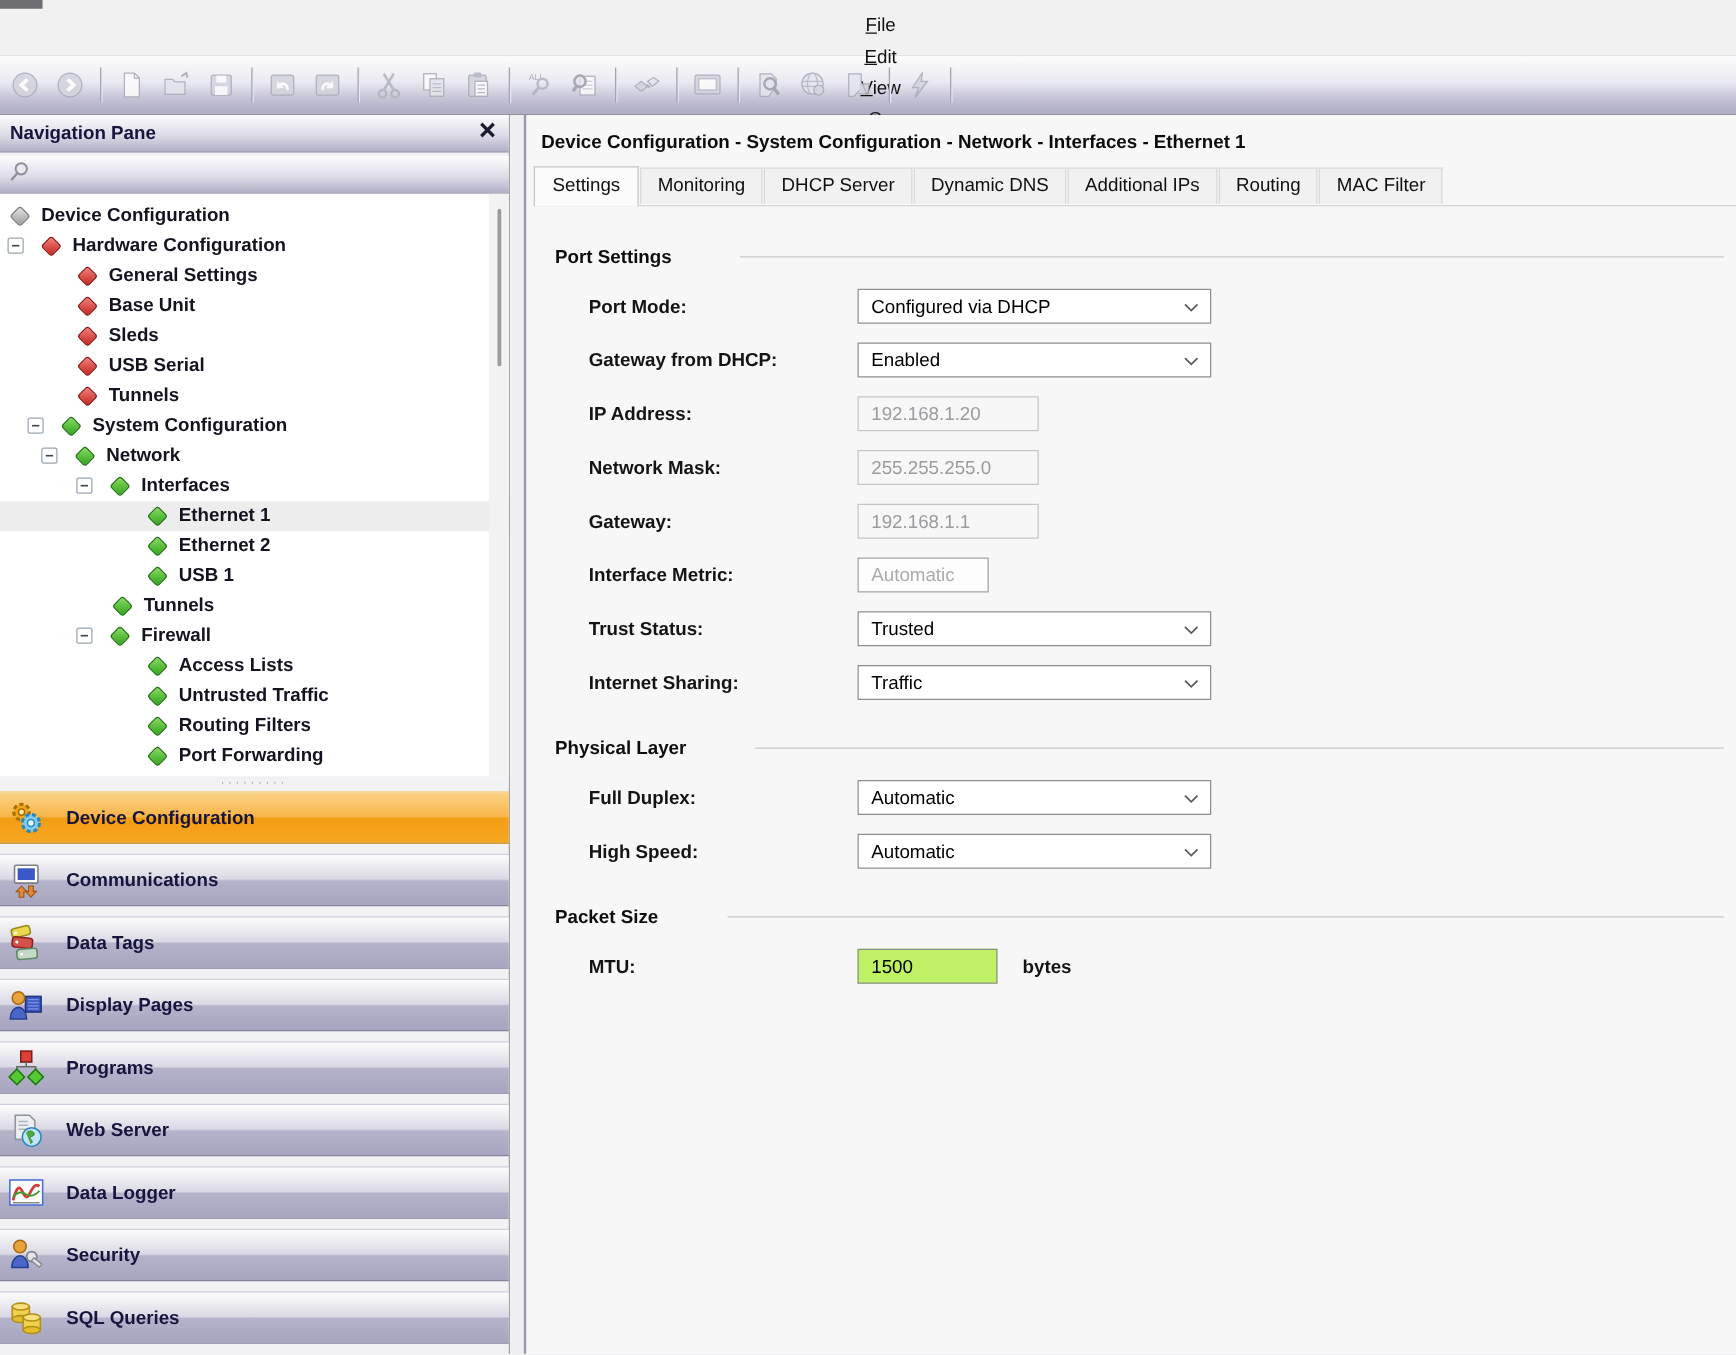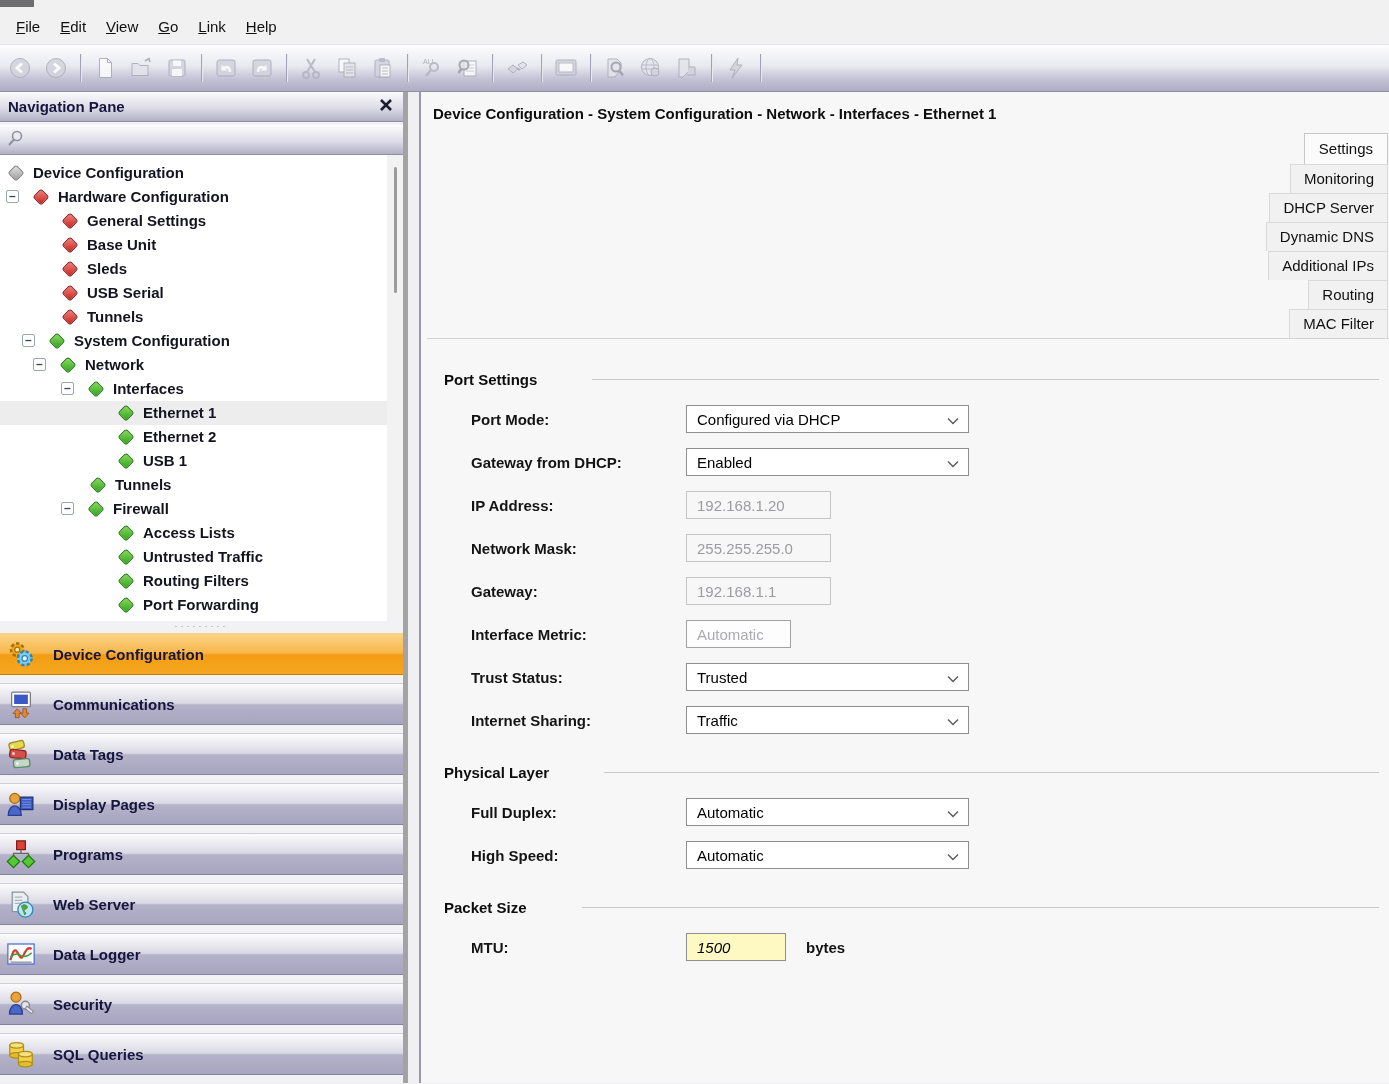--- a/index.html
+++ b/index.html
@@ -2,32 +2,32 @@
 <html><head>
 <meta charset="utf-8">
 <style>
   * { box-sizing: border-box; margin: 0; padding: 0; }
   html,body { width:1389px; height:1084px; overflow:hidden; }
   body { font-family:"Liberation Sans", sans-serif; background:#f0f0f2; font-size:15px; }
 
   
   .title-sliver { height:8px; background:#f1f1f2; position:relative; }
   .title-sliver .app-box { position:absolute; left:0; top:0; width:34px; height:7px; background:#6d6d72; }
-  .menubar { height:37px; background:#f1f1f2; display:flex; align-items:center; padding-left:6px; border-bottom:1px solid #e3e3e6; }
+  .menubar { height:37px; background:#f1f1f2; display:flex; align-items:center; padding-left:20px; border-bottom:1px solid #e3e3e6;flex-direction:column; }
   .menu-item { display:inline-block; padding:4px 10px; color:#101010; cursor:default; }
   .menu-item::first-letter { text-decoration:underline; }
   .toolbar { height:47px; background:linear-gradient(#fdfdfe 0%, #e9e9f1 45%, #c3c1d4 75%, #aeacc4 100%);
              border-bottom:1px solid #91909f; display:flex; align-items:center; padding-left:2px; }
   .tb-btn { width:36px; height:32px; display:flex; align-items:center; justify-content:center; }
   .tb-sep { width:1px; height:28px; background:#a3a2b4; box-shadow:1px 0 0 #e9e9f0; margin:0 6px; }
   .tb-btn svg { opacity:.85; }
 
   
   .split { display:flex; height:991px; background:#f0f0f2; }
-  .nav-col { width:408px; background:#f2f2f5; border-right:5px solid #a3a3a3; display:flex; flex-direction:column;justify-content:flex-end; }
+  .nav-col { width:408px; background:#f2f2f5; border-right:1px solid #a3a3a3; display:flex; flex-direction:column;justify-content:flex-end; }
   .gutter { width:11px; background:#f0f0f2; }
   .main-col { flex:1; background:#f7f7f8; border-left:2px solid #9a99ab; overflow:hidden; }
 
   
   .nav-header { height:30px; background:linear-gradient(#fbfbfd 0%, #dddce7 55%, #b2b0c6 100%);
                 border-bottom:1px solid #8f8ea4; display:flex; align-items:center; justify-content:space-between; padding:0 10px 0 8px; }
   .nav-header .t { font-weight:700; color:#15153d; }
   .nav-search { height:30px; margin-top:3px; background:linear-gradient(#fbfbfd 0%, #dddce7 55%, #b2b0c6 100%);
                 border-top:1px solid #fff; border-bottom:1px solid #8f8ea4; display:flex; align-items:center; padding-left:6px; }
 
@@ -52,35 +52,35 @@
   .nav-btn { height:42px; margin-bottom:8px; display:flex; align-items:center; cursor:default;
              border-top:1px solid #cfcedd; border-bottom:1px solid #84829e;
              background:linear-gradient(#fcfcfd 0%, #dad9e4 48%, #b5b3ca 52%, #a7a5bf 100%); }
   .nav-btn.active { border-top:1px solid #f8cf7e; border-bottom:1px solid #c67c05;
              background:linear-gradient(#fbd386 0%, #f8b54a 48%, #f39d13 52%, #f6a723 100%); }
   .nav-btn .lbl { font-weight:700; color:#15153d; margin-left:14px; }
   .nav-btn .nicon { width:36px; height:36px; margin-left:3px; display:flex; align-items:center; justify-content:center; }
 
   
   .breadcrumb { font-weight:700; color:#0d0d0d; padding:13px 0 0 12px; }
-  .tabs { display:flex; align-items:flex-end; margin:11px 0 0 6px; border-bottom:1px solid #d4d4d6;flex-direction:column; }
+  .tabs { display:flex; align-items:center; margin:11px 0 0 6px; border-bottom:1px solid #d4d4d6; }
   .tab { padding:5px 13px 6px; border:1px solid #d9d9db; border-bottom:none; background:#f1f1f2; color:#101010; margin-right:1px; }
   .tab.active { background:#fbfbfc; border-color:#c6c6c8; padding:6px 14px 8px; margin-bottom:-1px; font-weight:400; }
 
   .form { padding-top:2px; }
   .group-title { display:flex; align-items:center; margin:30px 10px 17px 23px; font-weight:700; color:#0d0d0d;gap:45px; }
   .group-title .line { flex:1; height:1px; background:#c9c9cb; margin-left:10px; }
   .form-row { display:flex; align-items:center; height:28px; margin:0 0 15px 50px; }
   .form-row .flabel { width:215px; font-weight:600; color:#141414; }
   .dd { width:283px; height:28px; background:#fff; border:1px solid #8f8f92; display:flex; align-items:center;
         justify-content:space-between; padding:0 9px 0 10px; color:#000; }
   .txt { height:28px; display:flex; align-items:center; padding:0 10px; }
   .txt.disabled { width:145px; background:#f7f7f8; border:1px solid #c5c5c8; color:#9c9ca0; }
   .txt.metric { width:105px; background:#fdfdfe; border:1px solid #a2a2a6; color:#ababaf; }
-  .txt.enabled { width:100px; background:#fef9c3; border:1px solid #8f8f92; color:#000;font-style:italic; }
+  .txt.enabled { width:112px; background:#bef264; border:1px solid #8f8f92; color:#000; }
   .suffix { margin-left:20px; font-weight:600; color:#141414; }
 </style>
 </head>
 <body>
 
 <div class="title-sliver">
   <div class="app-box"></div>
 </div>
 
 <div class="menubar">

